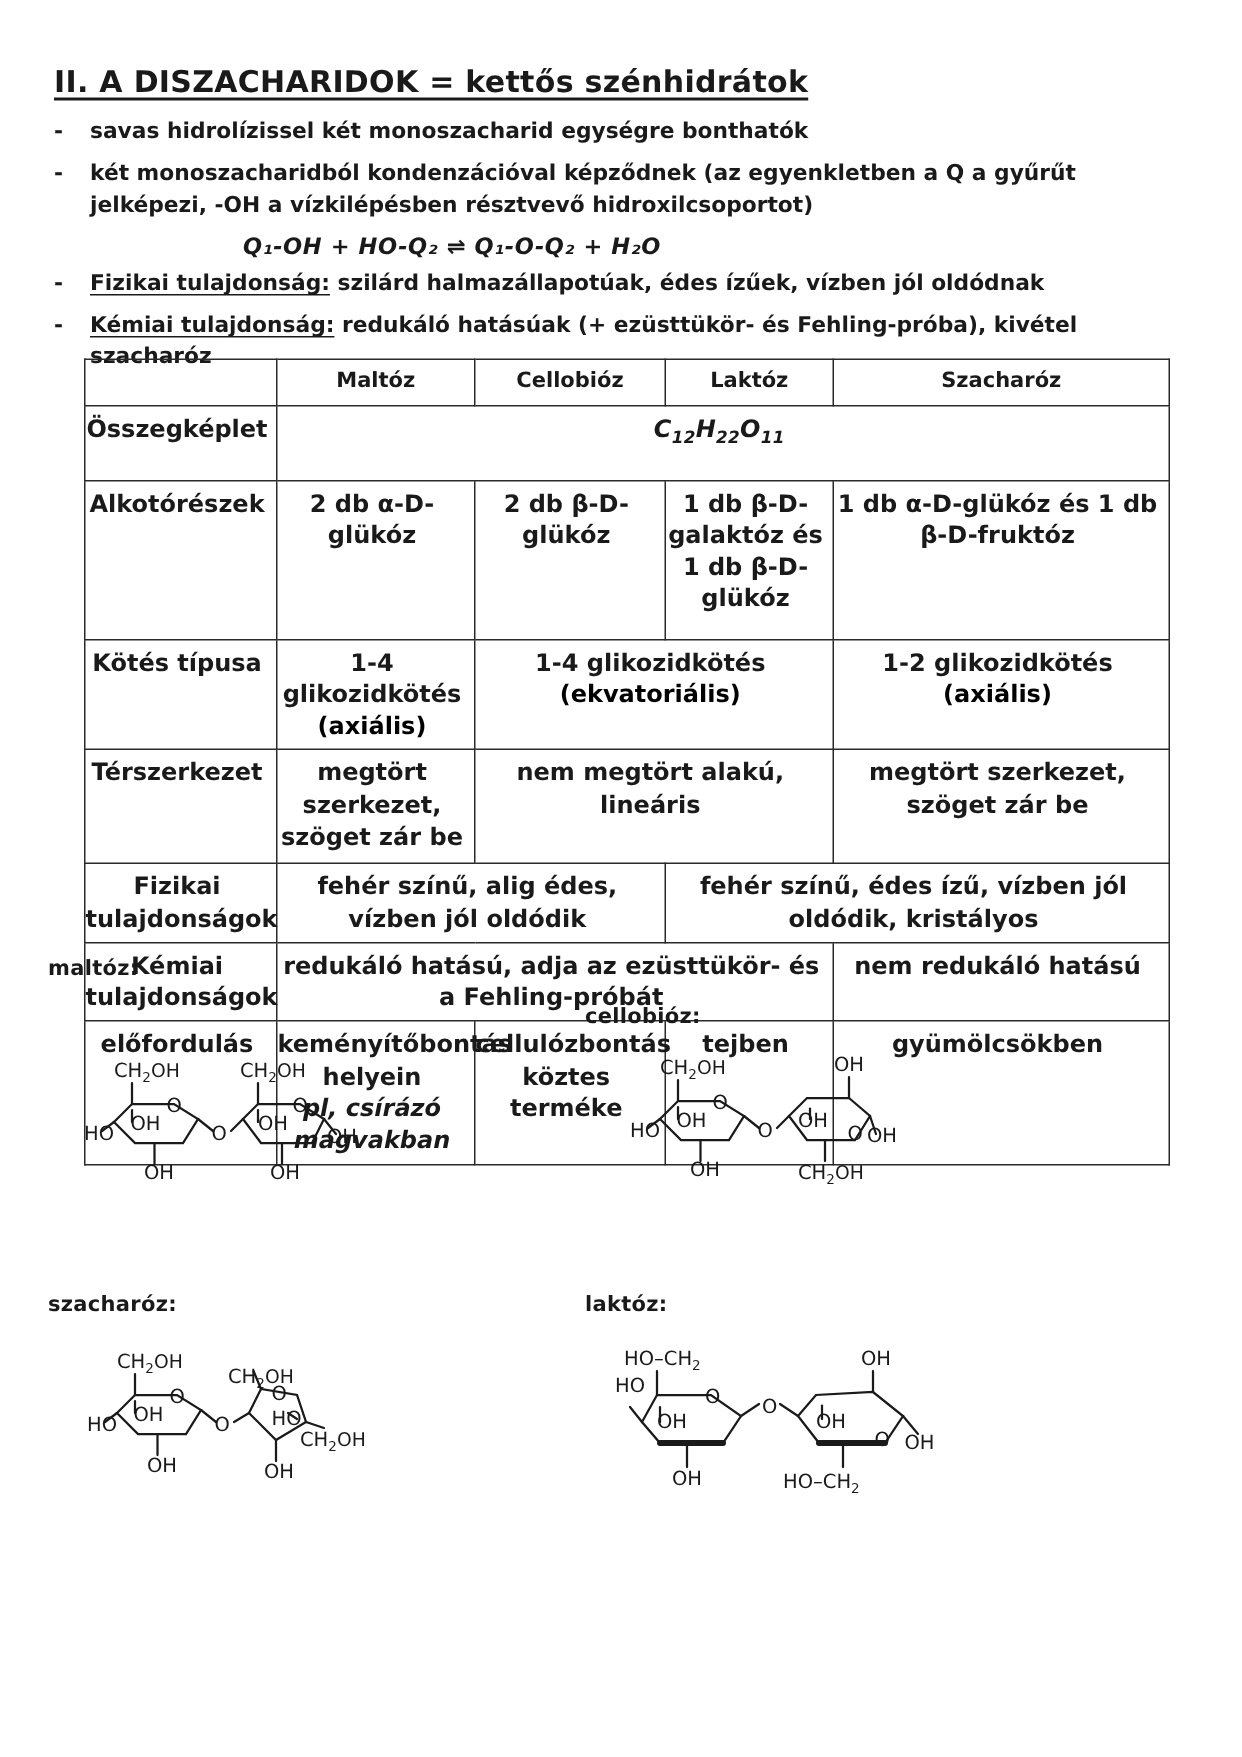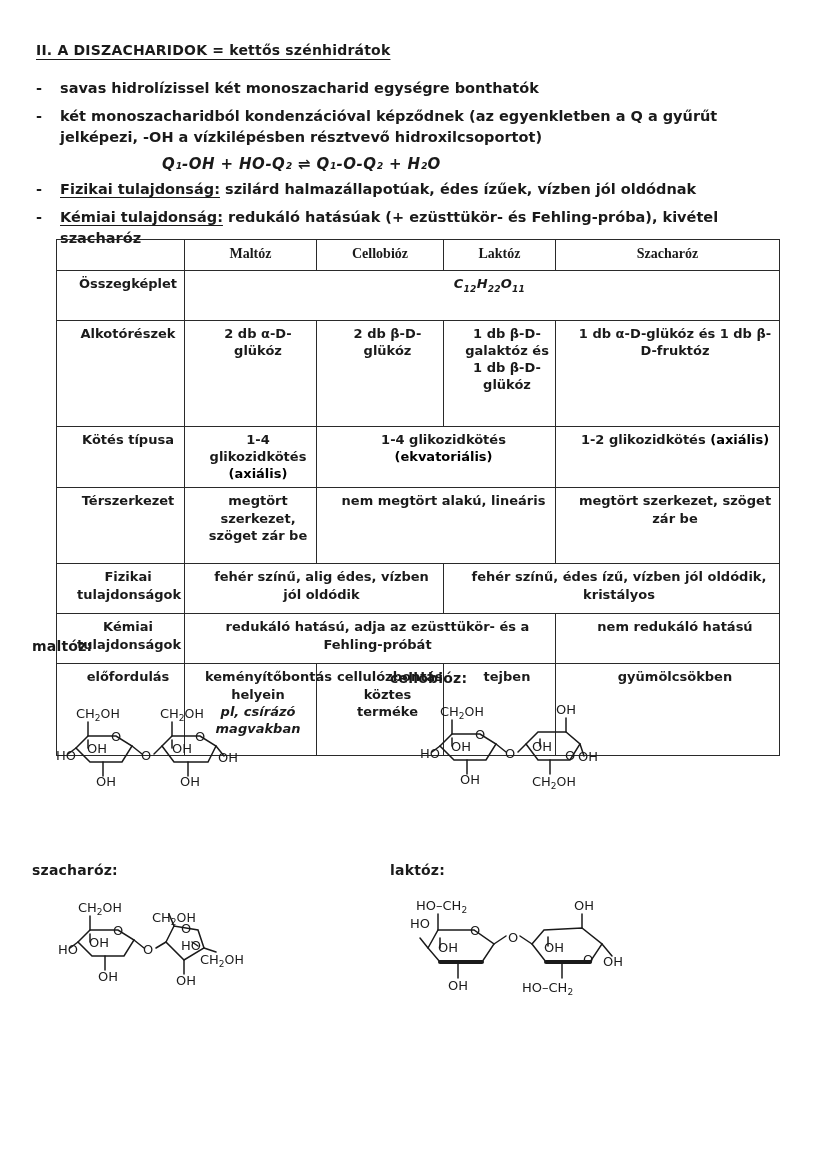--- a/index.html
+++ b/index.html
@@ -19,21 +19,21 @@
     position: absolute;
     inset: 0;
     padding: 0;
   }
 
   
   .doc-title {
     position: absolute;
     left: 36px;
     top: 42px;
-    font-size: 14px;
+    font-size: 20px;
     font-weight: bold;
     letter-spacing: 0.2px;
     text-decoration: underline;
     text-underline-offset: 4px;
     white-space: nowrap;
   }
 
   
   .bullets {
     position: absolute;
@@ -81,31 +81,30 @@
     top: 239px;
     width: 723px;
   }
   table.cmp {
     border-collapse: collapse;
     width: 723px;
     table-layout: fixed;
   }
   table.cmp td, table.cmp th {
     border: 1.3px solid #2a2a2a;
-    font-size: 13px;
+    font-size: 16px;
     font-weight: bold;
     text-align: center;
     vertical-align: top;
-    padding: 4px 5px 5px 20px;
+    padding: 4px 5px 5px 0;
     line-height: 1.33;
   }
   table.cmp th {
     font-size: 14px;
     padding: 5px 4px 6px 4px;
-    font-family: Liberation Serif, serif;
   }
   .col-label { width: 128px; }
   .col-mal   { width: 132px; }
   .col-cel   { width: 127px; }
   .col-lak   { width: 112px; }
   .col-sza   { width: 224px; }
 
   .rowlabel { text-align: center; }
   .formula { font-style: italic; letter-spacing: .2px; }
   .formula sub { font-size: .7em; font-style: italic; }

